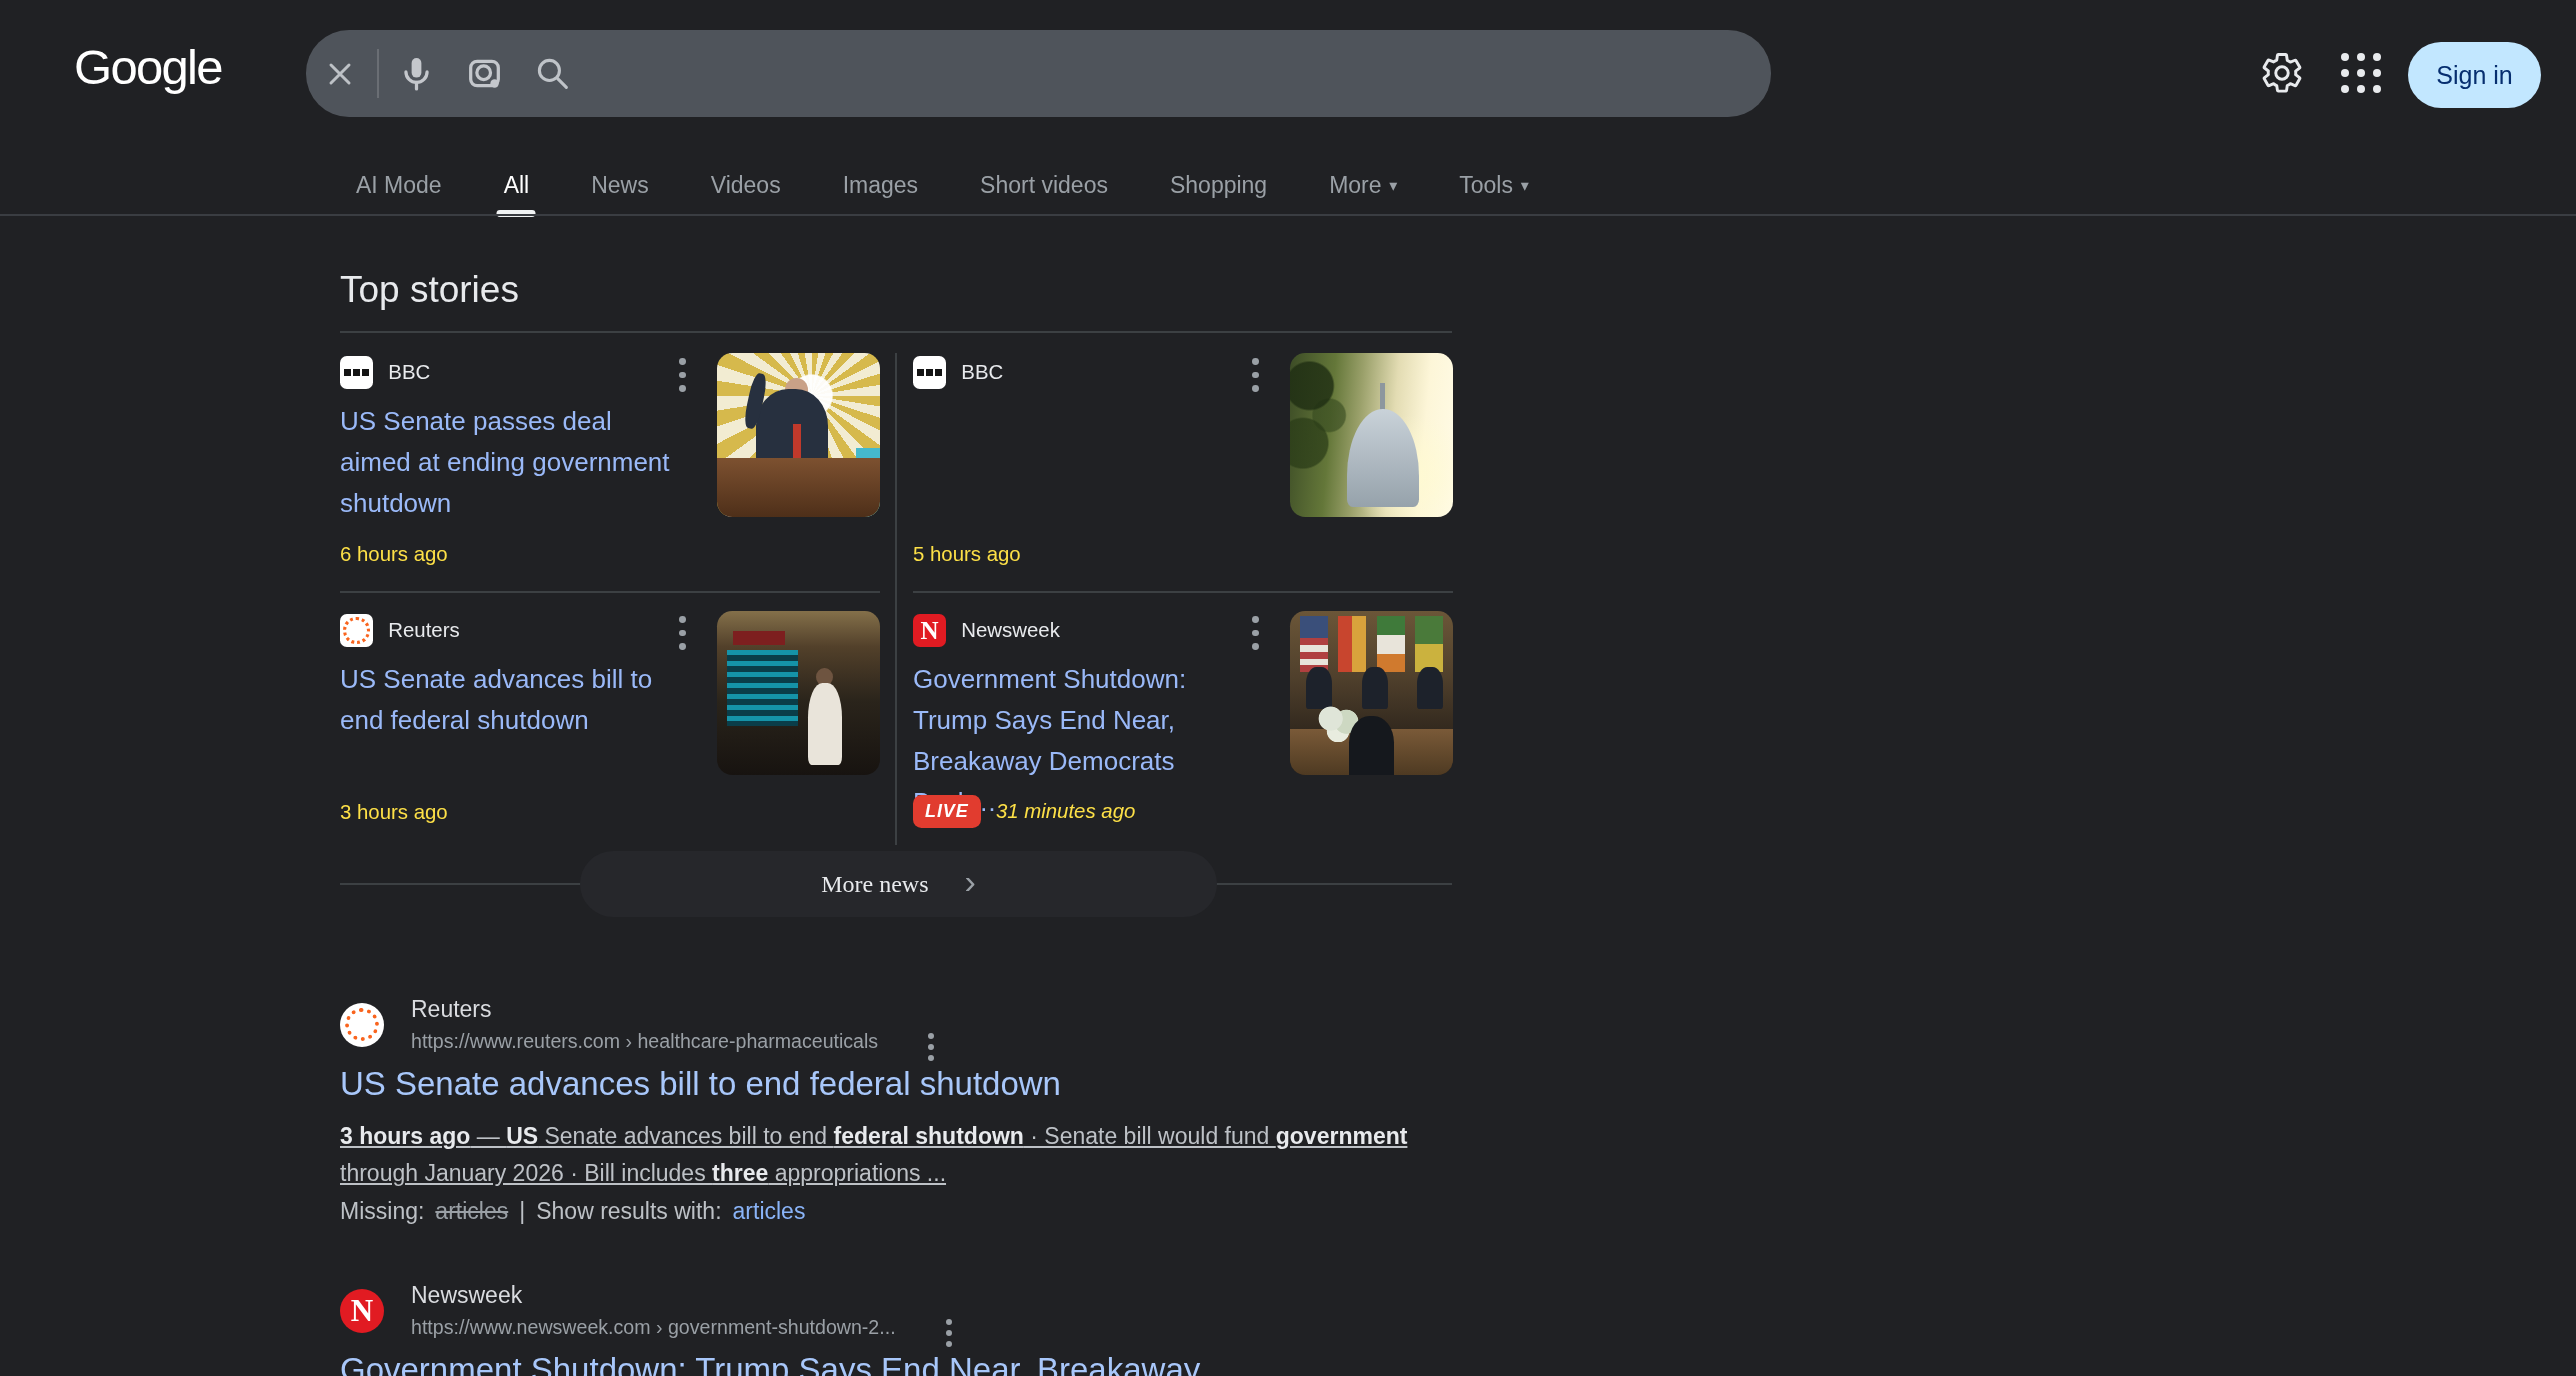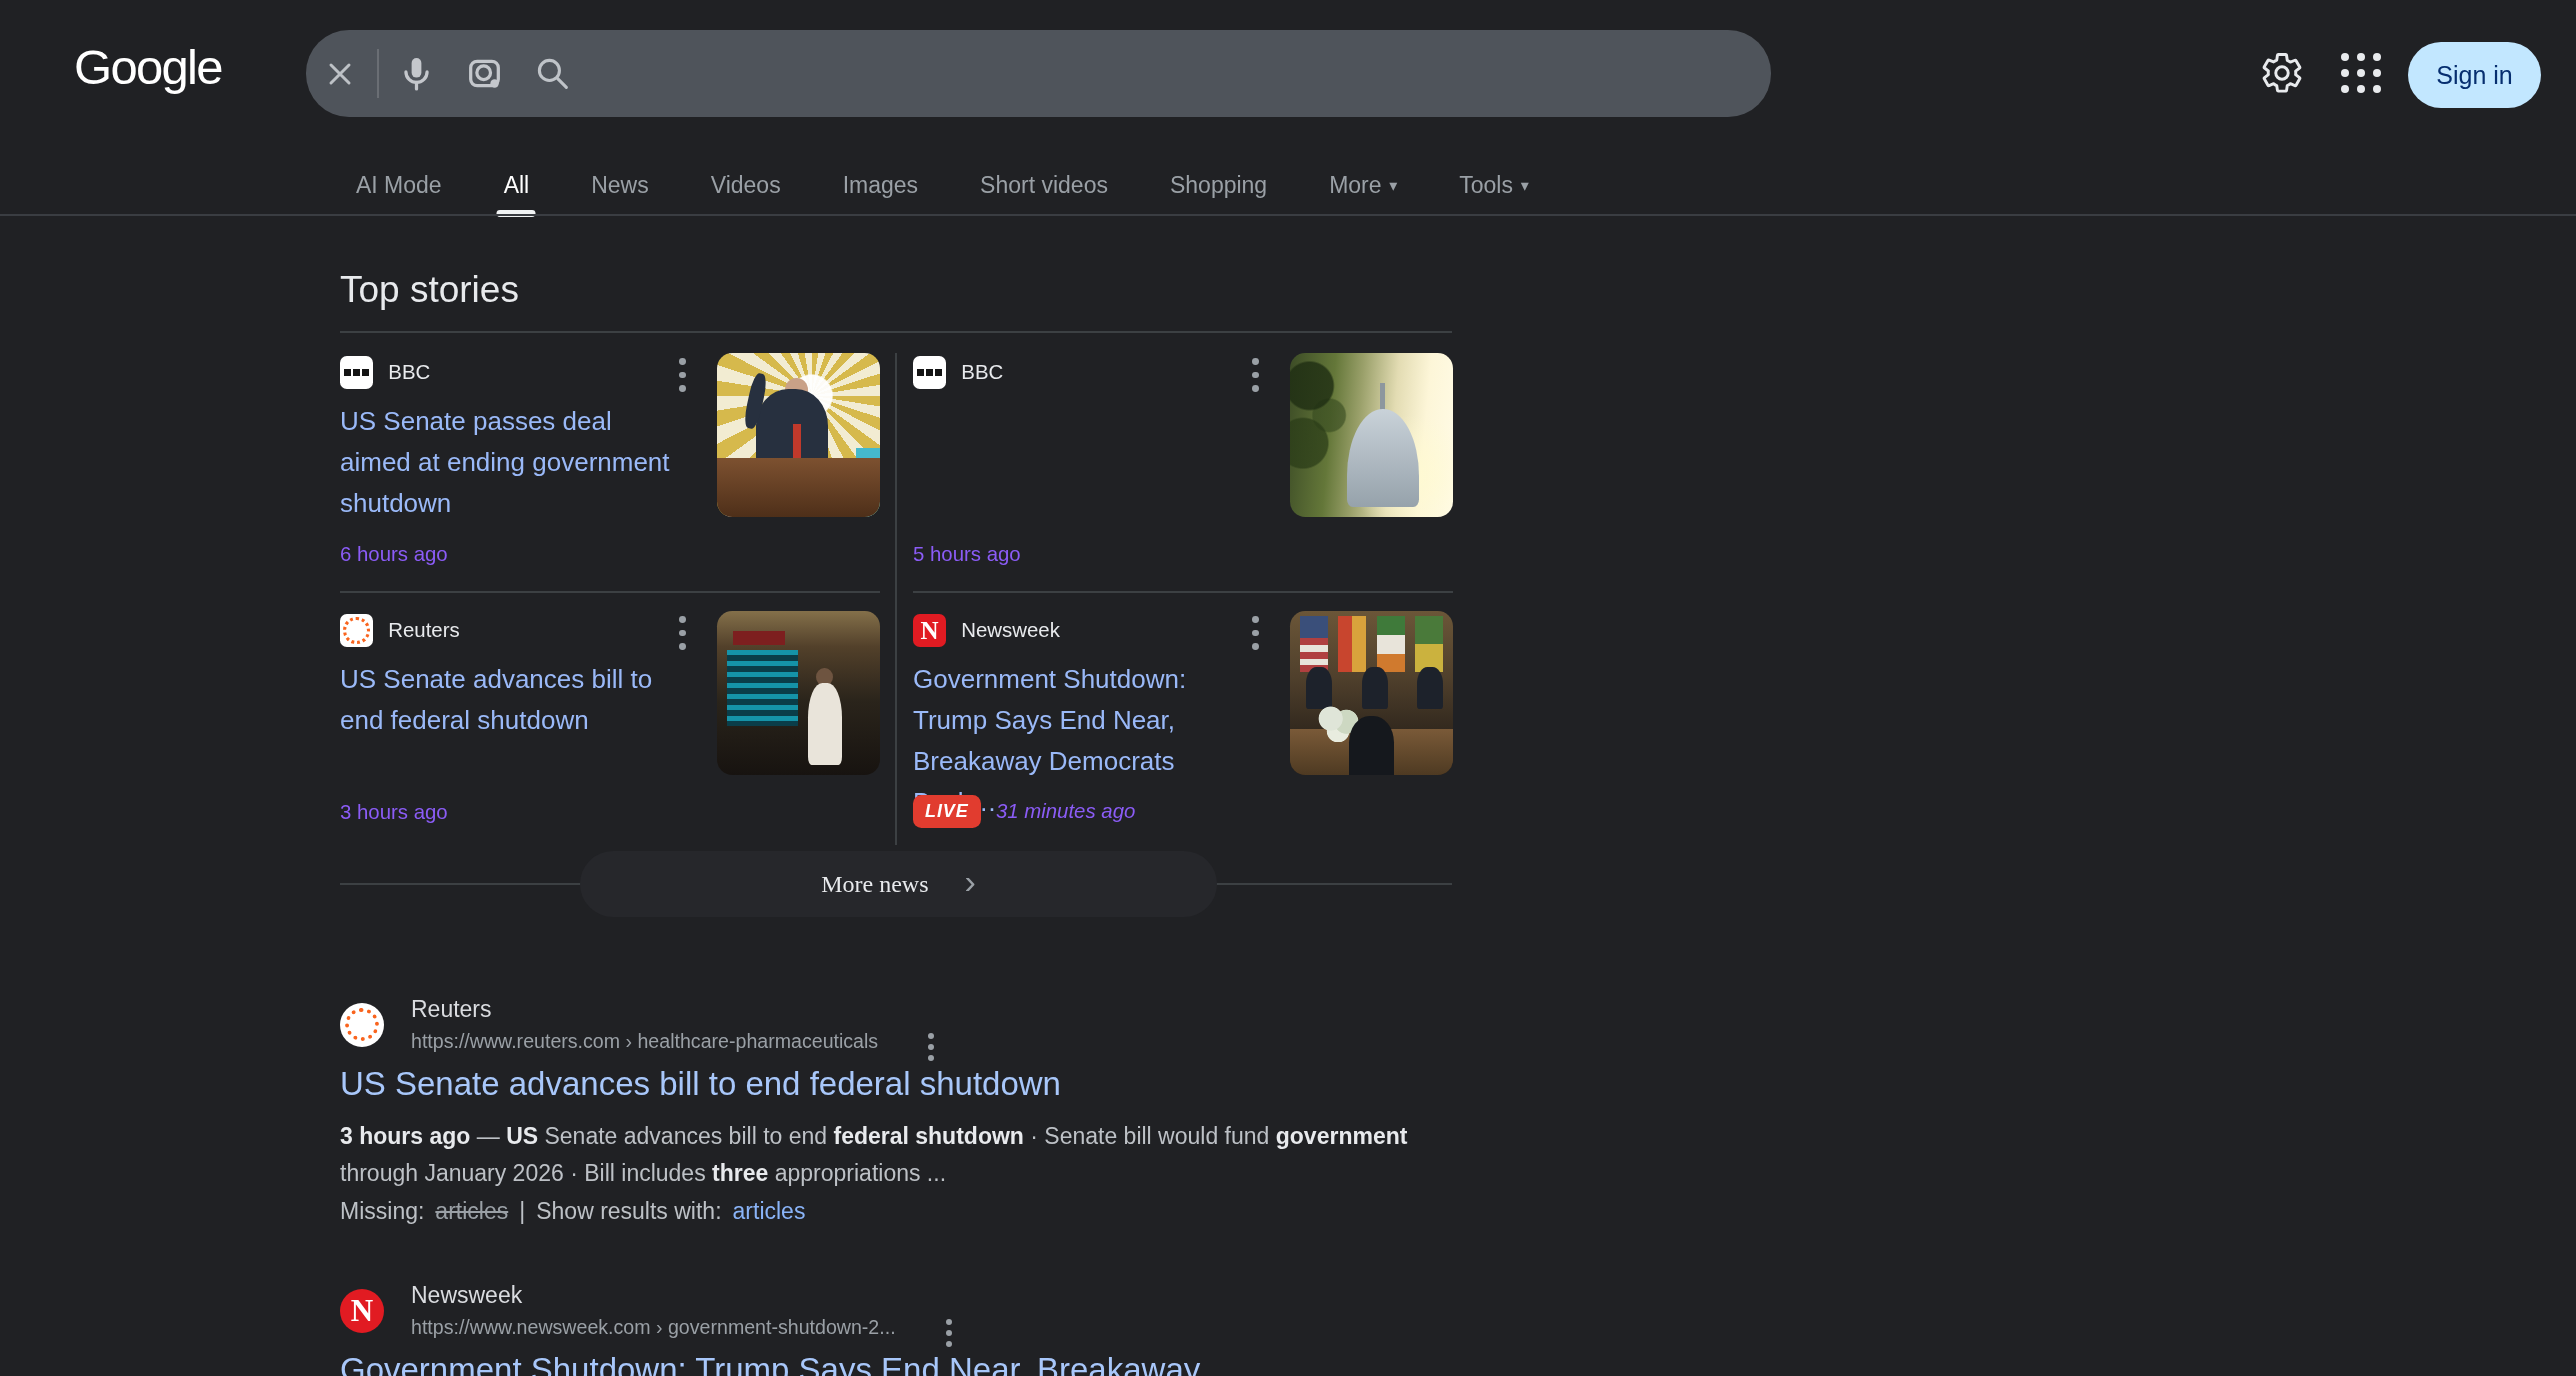--- a/index.html
+++ b/index.html
@@ -50,21 +50,21 @@
   .fv-bbc i{width:6.8px;height:6.8px;background:#141414;}
   .fv-reuters{background:#ffffff;display:flex;align-items:center;justify-content:center;}
   .fv-reuters .ring{width:20.4px;height:20.4px;border-radius:50%;border:3.4px dotted #f9641e;}
   .fv-newsweek{background:#e11b22;color:#fff;font-family:"Liberation Serif","DejaVu Serif",serif;
                font-weight:700;font-size:25px;display:flex;align-items:center;justify-content:center;}
   .card-source{font-size:20.4px;color:#e8eaed;}
   .card-menu{position:absolute;left:339px;top:5.1px;cursor:pointer;}
   .dots3{display:flex;flex-direction:column;gap:6.8px;}
   .dots3 i{width:6.8px;height:6.8px;border-radius:50%;background:#9aa0a6;}
   .card-title{position:absolute;left:0;top:48px;width:346px;font-size:26px;line-height:41px;color:#9ab9f8;cursor:pointer;}
-  .card-time{position:absolute;left:0;top:190px;font-size:20.4px;color:#8b5cf6;}
+  .card-time{position:absolute;left:0;top:190px;font-size:20.4px;color:#fde047;}
   .live-row{position:absolute;left:0;top:184px;display:flex;align-items:center;gap:15.3px;font-style:italic;}
   .live-badge{background:#e13c2f;color:#ffffff;font-size:18px;font-weight:700;padding:6px 12px;border-radius:8.5px;letter-spacing:0.9px;}
 
   .thumb{position:absolute;left:377px;top:0;width:163px;height:164px;border-radius:15.3px;overflow:hidden;cursor:pointer;}
   
   .t1{background:radial-gradient(circle at 58% 26%,rgba(255,255,255,.95) 0 20.4px,rgba(255,255,255,0) 22px),
       repeating-conic-gradient(from 0deg at 58% 26%,#d6b94c 0 9deg,#f2ecd2 9deg 18deg);}
   .t1 .podium{position:absolute;bottom:0;left:-6%;width:112%;height:36%;background:linear-gradient(#7d5130,#4e2f19);}
   .t1 .figure{position:absolute;bottom:28%;left:24%;width:44%;height:50%;background:#27303f;border-radius:45% 45% 6% 6%;}
   .t1 .head{position:absolute;bottom:70%;left:42%;width:14%;height:15%;background:#c9a187;border-radius:50%;}
@@ -120,21 +120,21 @@
   .r-favicon.reuters{background:#ffffff;display:flex;align-items:center;justify-content:center;}
   .r-favicon.reuters .ring{width:25.5px;height:25.5px;border-radius:50%;border:4.3px dotted #f9641e;}
   .r-favicon.newsweek{background:#e11b22;color:#fff;font-family:"Liberation Serif","DejaVu Serif",serif;
                       font-weight:700;font-size:31px;display:flex;align-items:center;justify-content:center;}
   .r-source{position:absolute;left:71px;top:1.7px;font-size:23px;color:#dadce0;}
   .r-url{position:absolute;left:71px;top:36px;font-size:19.6px;color:#9aa0a6;}
   .r-menu{position:absolute;top:39px;cursor:pointer;}
   .r0 .r-menu{left:588px;} .r1 .r-menu{left:606px;}
   .r-menu .dots3{gap:5.1px;} .r-menu .dots3 i{width:6px;height:6px;}
   .r-title{position:absolute;left:0;top:71px;font-size:33px;color:#a8c7fa;white-space:nowrap;cursor:pointer;}
-  .r-snippet{position:absolute;left:0;top:124px;width:1089px;font-size:23px;line-height:37px;color:#bdc1c6;}
+  .r-snippet{position:absolute;left:0;top:124px;width:1089px;font-size:23px;line-height:37px;color:#bdc1c6;text-decoration:underline;}
   .r-snippet .bold{font-weight:700;color:#e8eaed;}
   .r-missing{position:absolute;left:0;top:204px;font-size:23px;color:#bdc1c6;display:flex;gap:11px;align-items:center;}
   .struck{text-decoration:line-through;color:#9aa0a6;}
   .show-link{color:#8ab4f8;cursor:pointer;}
 
   svg{display:block;}
 </style>
 </head>
 <body>
 

